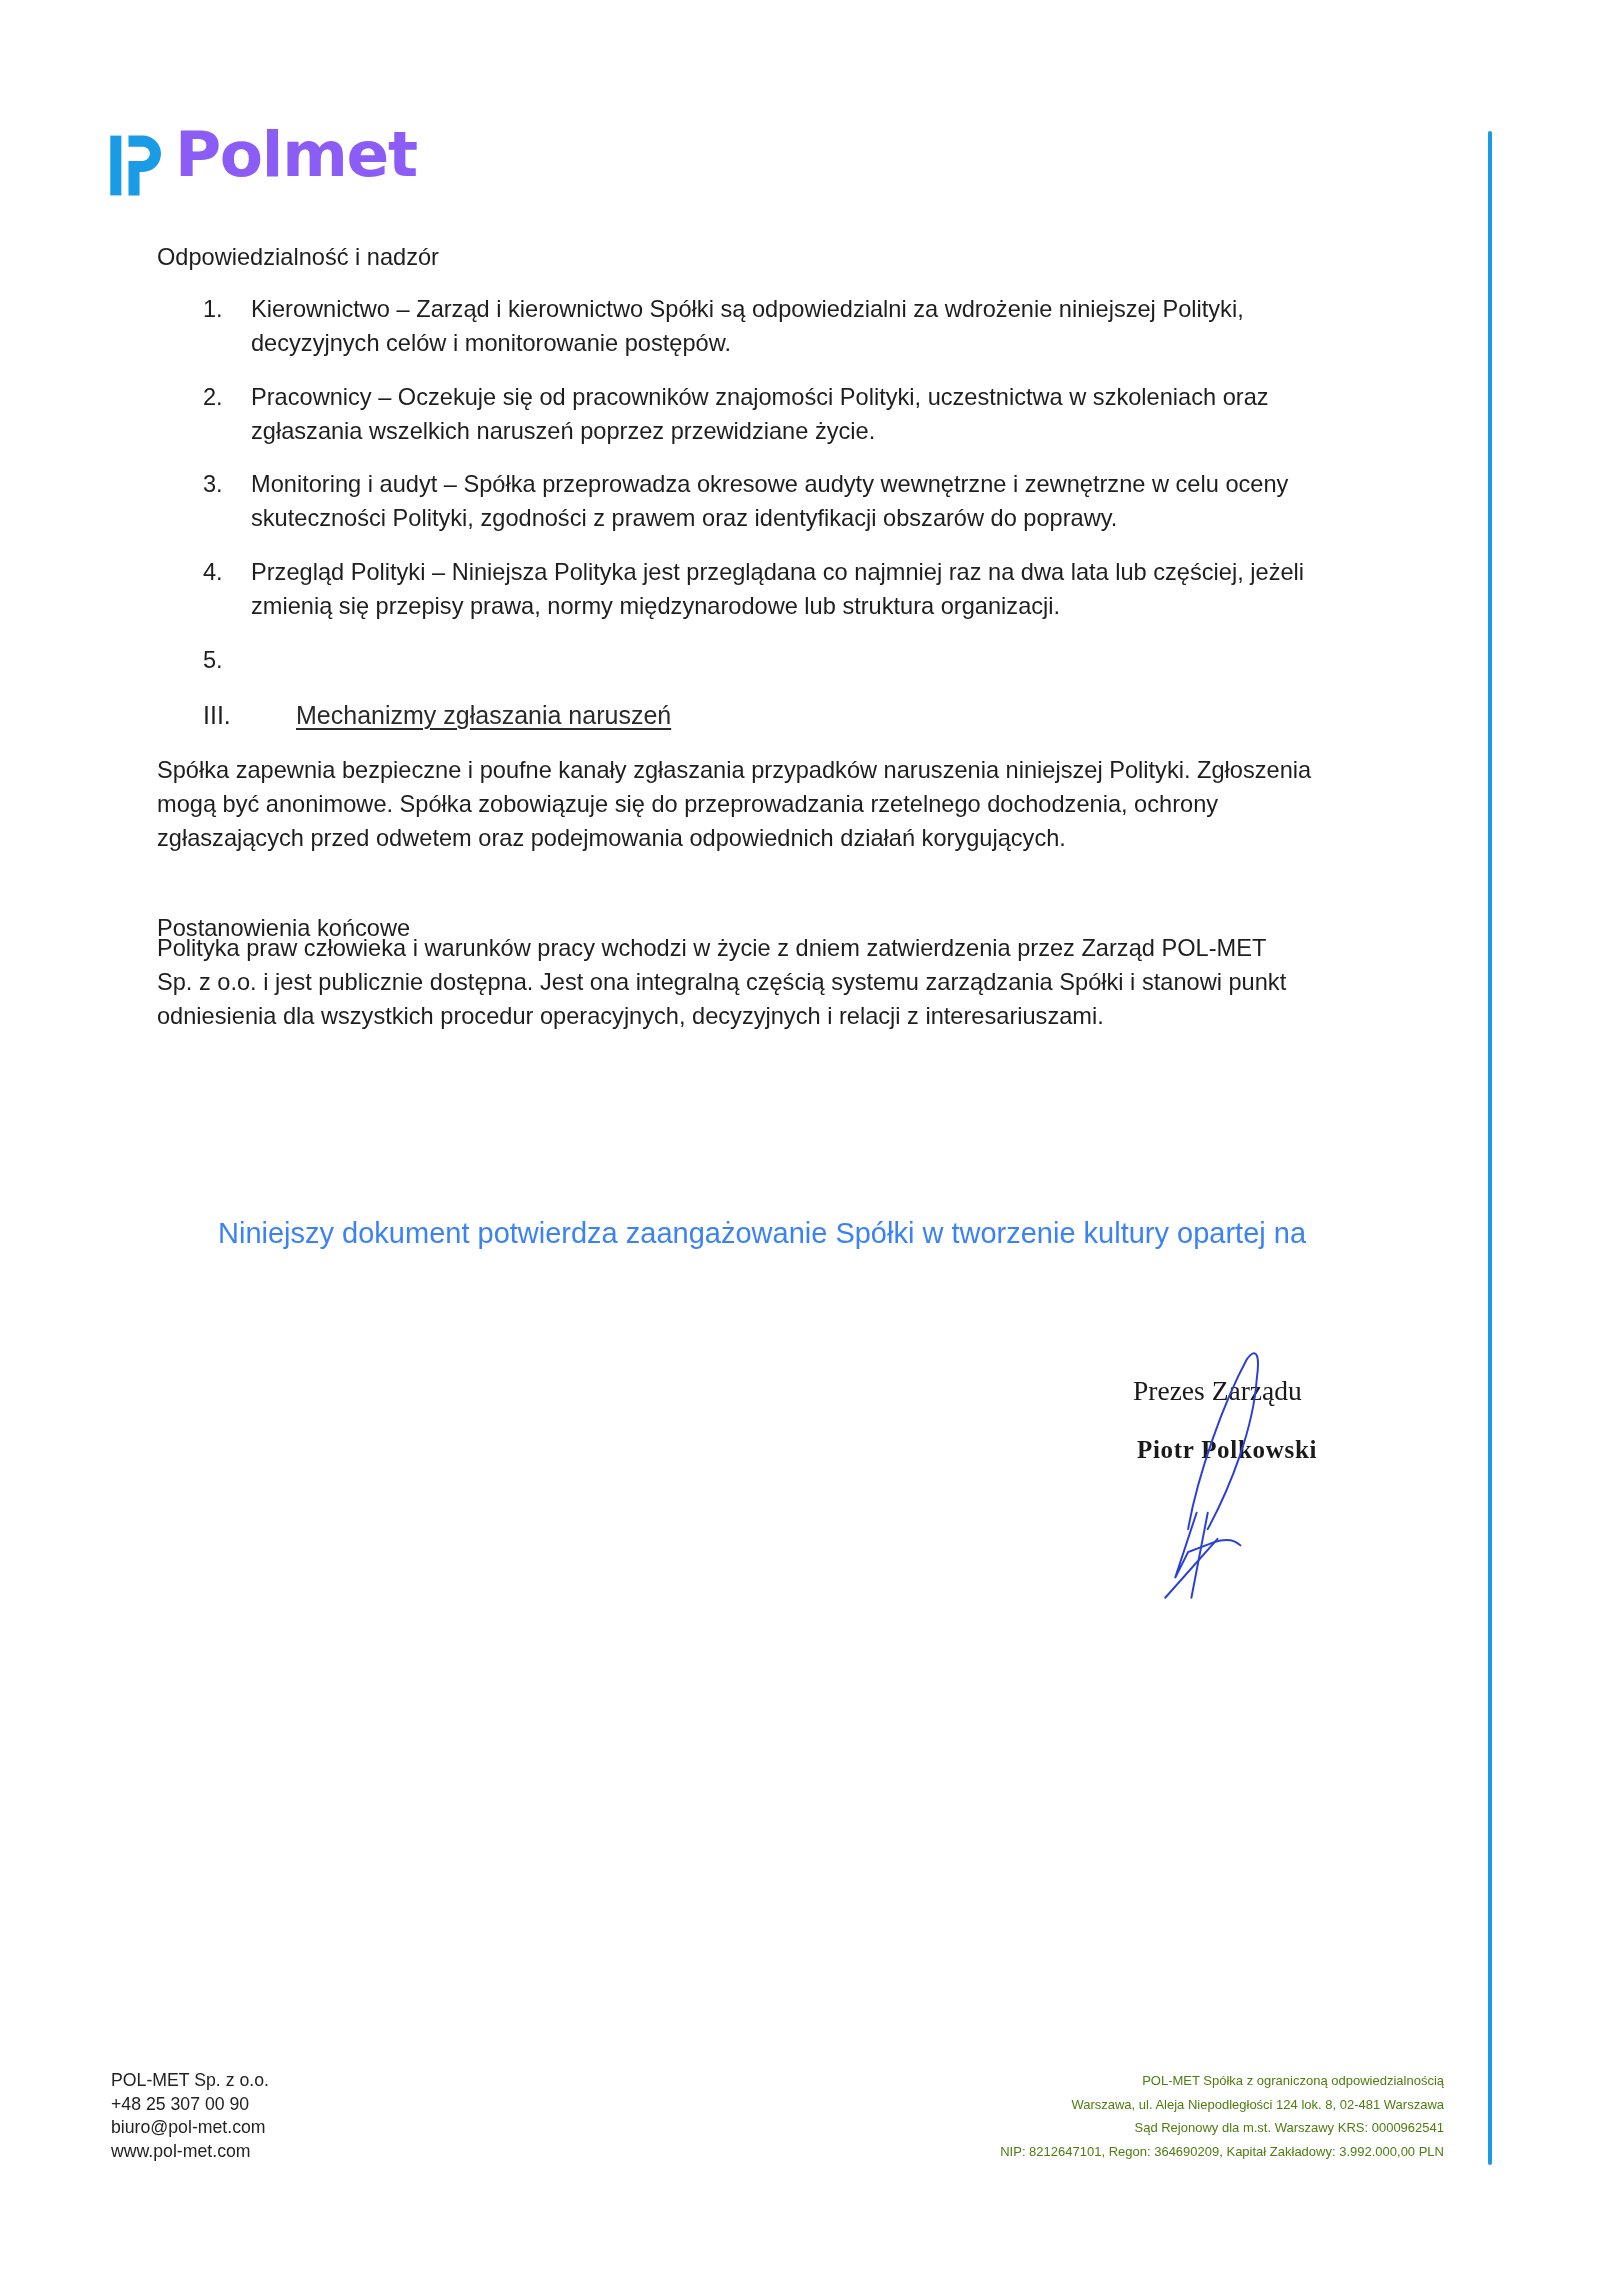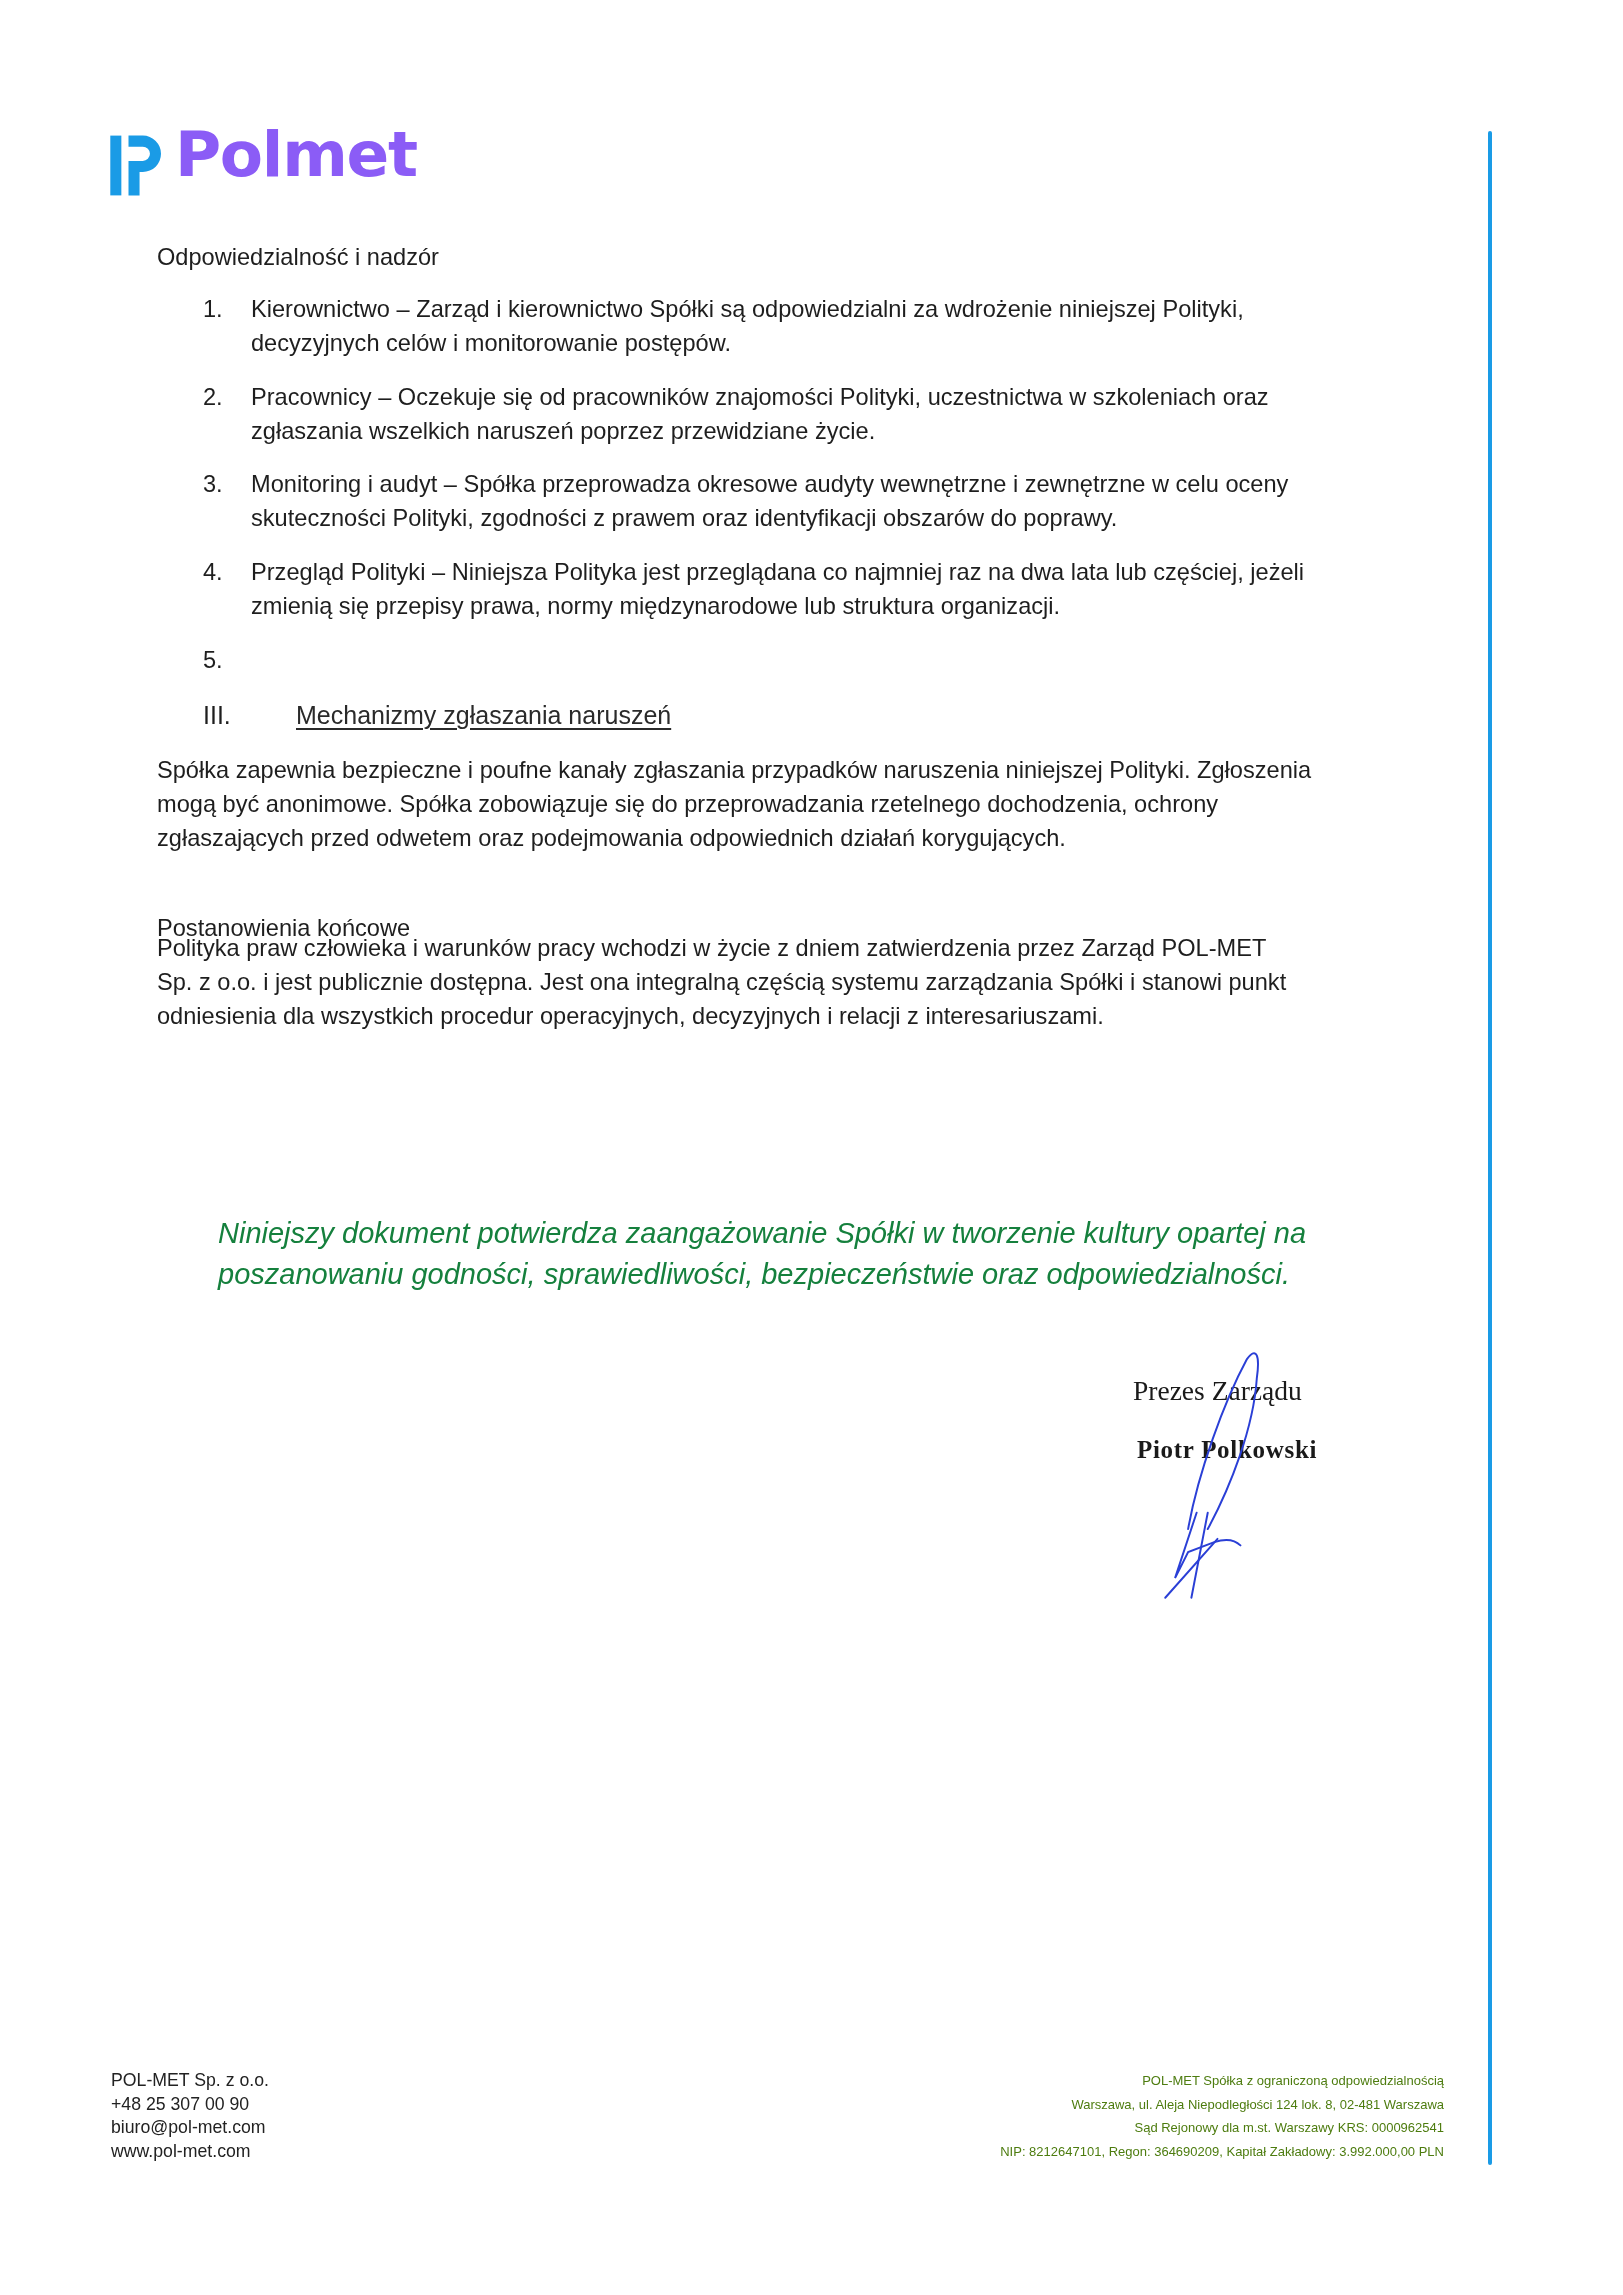--- a/index.html
+++ b/index.html
@@ -10,21 +10,21 @@
   .logo-text { left: 175px; top: 123px; font-size: 63px; font-weight: bold; color: #8b5cf6;
                letter-spacing: -1.3px; font-family: "DejaVu Sans", sans-serif; line-height: 1; }
   .blue-rule { left: 1488px; top: 131px; width: 3.9px; height: 2034px; background: #1a9be6; border-radius: 2px; }
   .section-label { left: 157px; font-size: 23.6px; }
   .list-num { left: 203px; font-size: 23.6px; line-height: 34px; }
   .list-text { left: 251px; font-size: 23.6px; line-height: 34px; white-space: nowrap; }
   .sec3-num { left: 203px; top: 698px; font-size: 25px; line-height: 34px; }
   .sec3-title { left: 296px; top: 698px; font-size: 25px; line-height: 34px; text-decoration: underline;
                 text-decoration-thickness: 2px; text-underline-offset: 3.9px; color: #2a2a2a; }
   .para { left: 157px; font-size: 23.6px; line-height: 34px; white-space: nowrap; }
-  .closing { left: 218px; top: 1213px; font-size: 29px; line-height: 41px; white-space: nowrap; color: #15803d; font-style: italic; }
+  .closing { left: 218px; top: 1213px; font-size: 29px; line-height: 41px; white-space: nowrap; color: #3b82f6; }
   .sig-title { left: 1133px; top: 1375px; font-family: "Liberation Serif", "DejaVu Serif", serif;
                font-size: 27.5px; color: #1a1a1a; }
   .sig-name { left: 1137px; top: 1436px; font-family: "Liberation Serif", "DejaVu Serif", serif;
               font-size: 25px; font-weight: bold; color: #1a1a1a; letter-spacing: 0.7px; }
   .signature-svg { left: 1126px; top: 1323px; width: 170px; height: 301px; }
   .footer-left { left: 111px; top: 2069px; font-size: 17.7px; line-height: 23.6px; color: #222; }
   .footer-right { right: 180px; top: 2069px; font-size: 13px; line-height: 23.6px; color: #4d7c0f; text-align: right; }
   .footer-left div, .footer-right div { white-space: nowrap; }
 </style>
 </head>
@@ -82,21 +82,20 @@
 <div class="abs section-label" style="top:915px">Postanowienia końcowe</div>
 
 <div class="abs para" style="top:931px">
   <div>Polityka praw człowieka i warunków pracy wchodzi w życie z dniem zatwierdzenia przez Zarząd POL-MET</div>
   <div>Sp. z o.o. i jest publicznie dostępna. Jest ona integralną częścią systemu zarządzania Spółki i stanowi punkt</div>
   <div>odniesienia dla wszystkich procedur operacyjnych, decyzyjnych i relacji z interesariuszami.</div>
 </div>
 
 <div class="abs closing">
   <div>Niniejszy dokument potwierdza zaangażowanie Spółki w tworzenie kultury opartej na</div>
-  <div>poszanowaniu godności, sprawiedliwości, bezpieczeństwie oraz odpowiedzialności.</div>
 </div>
 
 <div class="abs sig-title">Prezes Zarządu</div>
 <div class="abs sig-name">Piotr Polkowski</div>
 <div class="abs signature-svg">
   <svg width="170" height="301" viewBox="0 0 260 460" fill="none" stroke="#2a3fd6" stroke-width="3" stroke-linecap="round">
     <path d="M95 315 C 110 230, 150 120, 185 55 C 200 35, 205 50, 200 85 C 195 160, 160 250, 125 315"></path>
     <path d="M108 290 L 75 390 L 95 350 L 135 335 C 150 330, 165 330, 175 340"></path>
     <path d="M125 290 L 100 420"></path>
     <path d="M60 420 L 140 330"></path>

